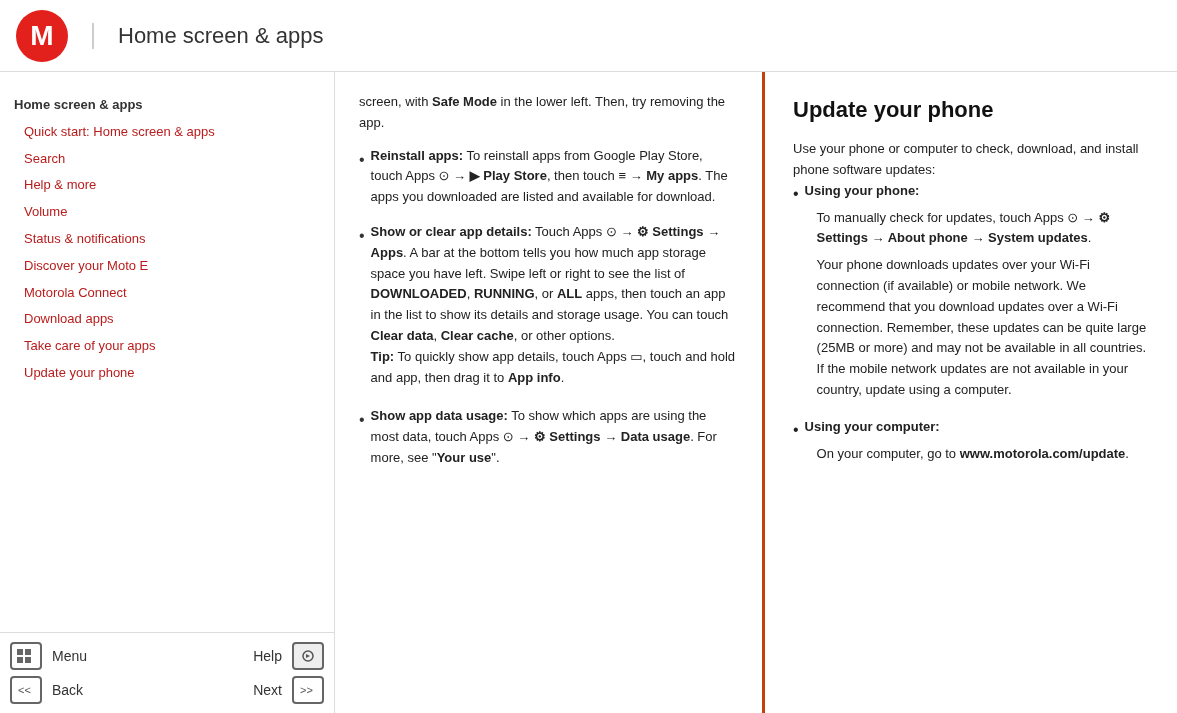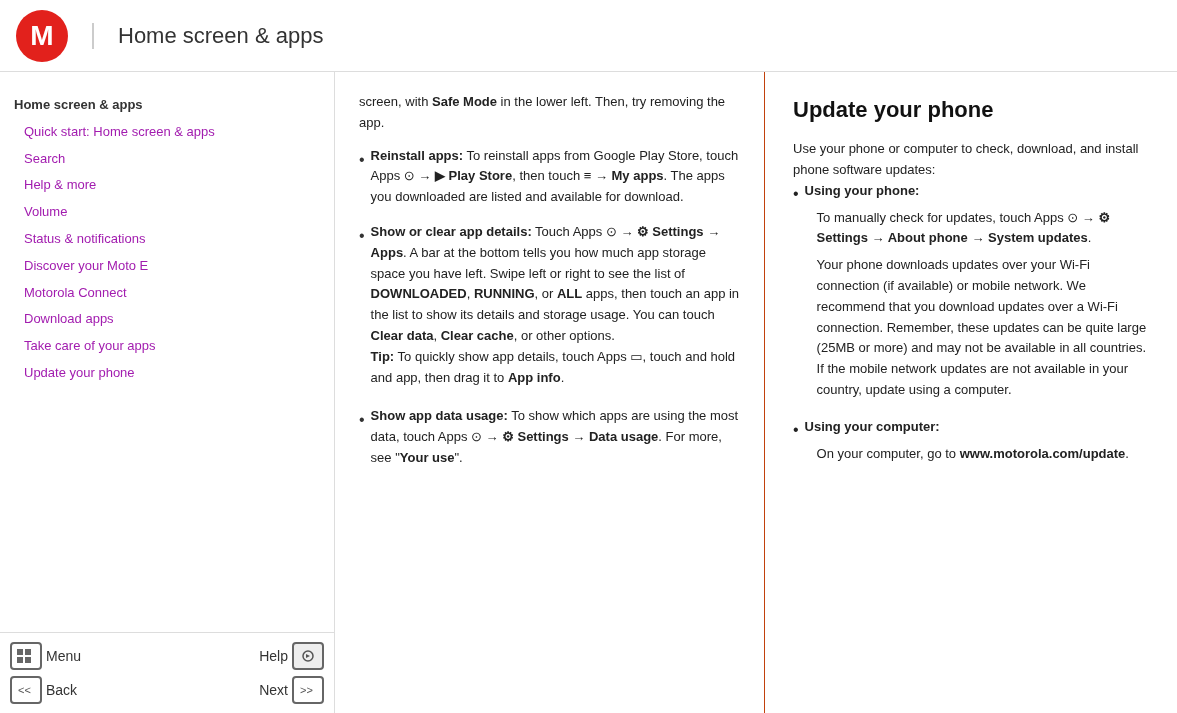--- a/index.html
+++ b/index.html
@@ -63,21 +63,21 @@
       overflow: hidden;
     }
     .sidebar-nav {
       flex: 1;
       padding: 20px 10px 10px 10px;
       overflow-y: auto;
     }
     .sidebar-nav a {
       display: block;
       font-size: 13px;
-      color: #a21caf;
+      color: #b91c1c;
       text-decoration: none;
       padding: 3px 4px;
       line-height: 1.6;
     }
     .sidebar-nav a.active {
       font-weight: bold;
       color: #333;
       text-decoration: none;
     }
     .sidebar-nav a.indent {
@@ -94,21 +94,21 @@
     }
     .bottom-nav-row {
       display: flex;
       align-items: center;
       justify-content: space-between;
       padding: 3px 0;
     }
     .nav-btn {
       display: flex;
       align-items: center;
-      gap: 4px;
+      gap: 10px;
       cursor: pointer;
       font-size: 14px;
       color: #333;
     }
     .nav-icon {
       width: 32px;
       height: 28px;
       border: 2px solid #666;
       border-radius: 4px;
       display: flex;
@@ -124,21 +124,21 @@
     
     .content-area {
       display: flex;
       flex: 1;
     }
 
     
     .left-content {
       width: 430px;
       background: white;
-      border-right: 1px solid #c2410c;
+      border-right: 3px solid #c2410c;
       padding: 20px 24px;
       overflow-y: auto;
       font-size: 13px;
       line-height: 1.6;
       color: #222;
     }
     .left-content p {
       margin-bottom: 12px;
     }
     .bullet-item {

